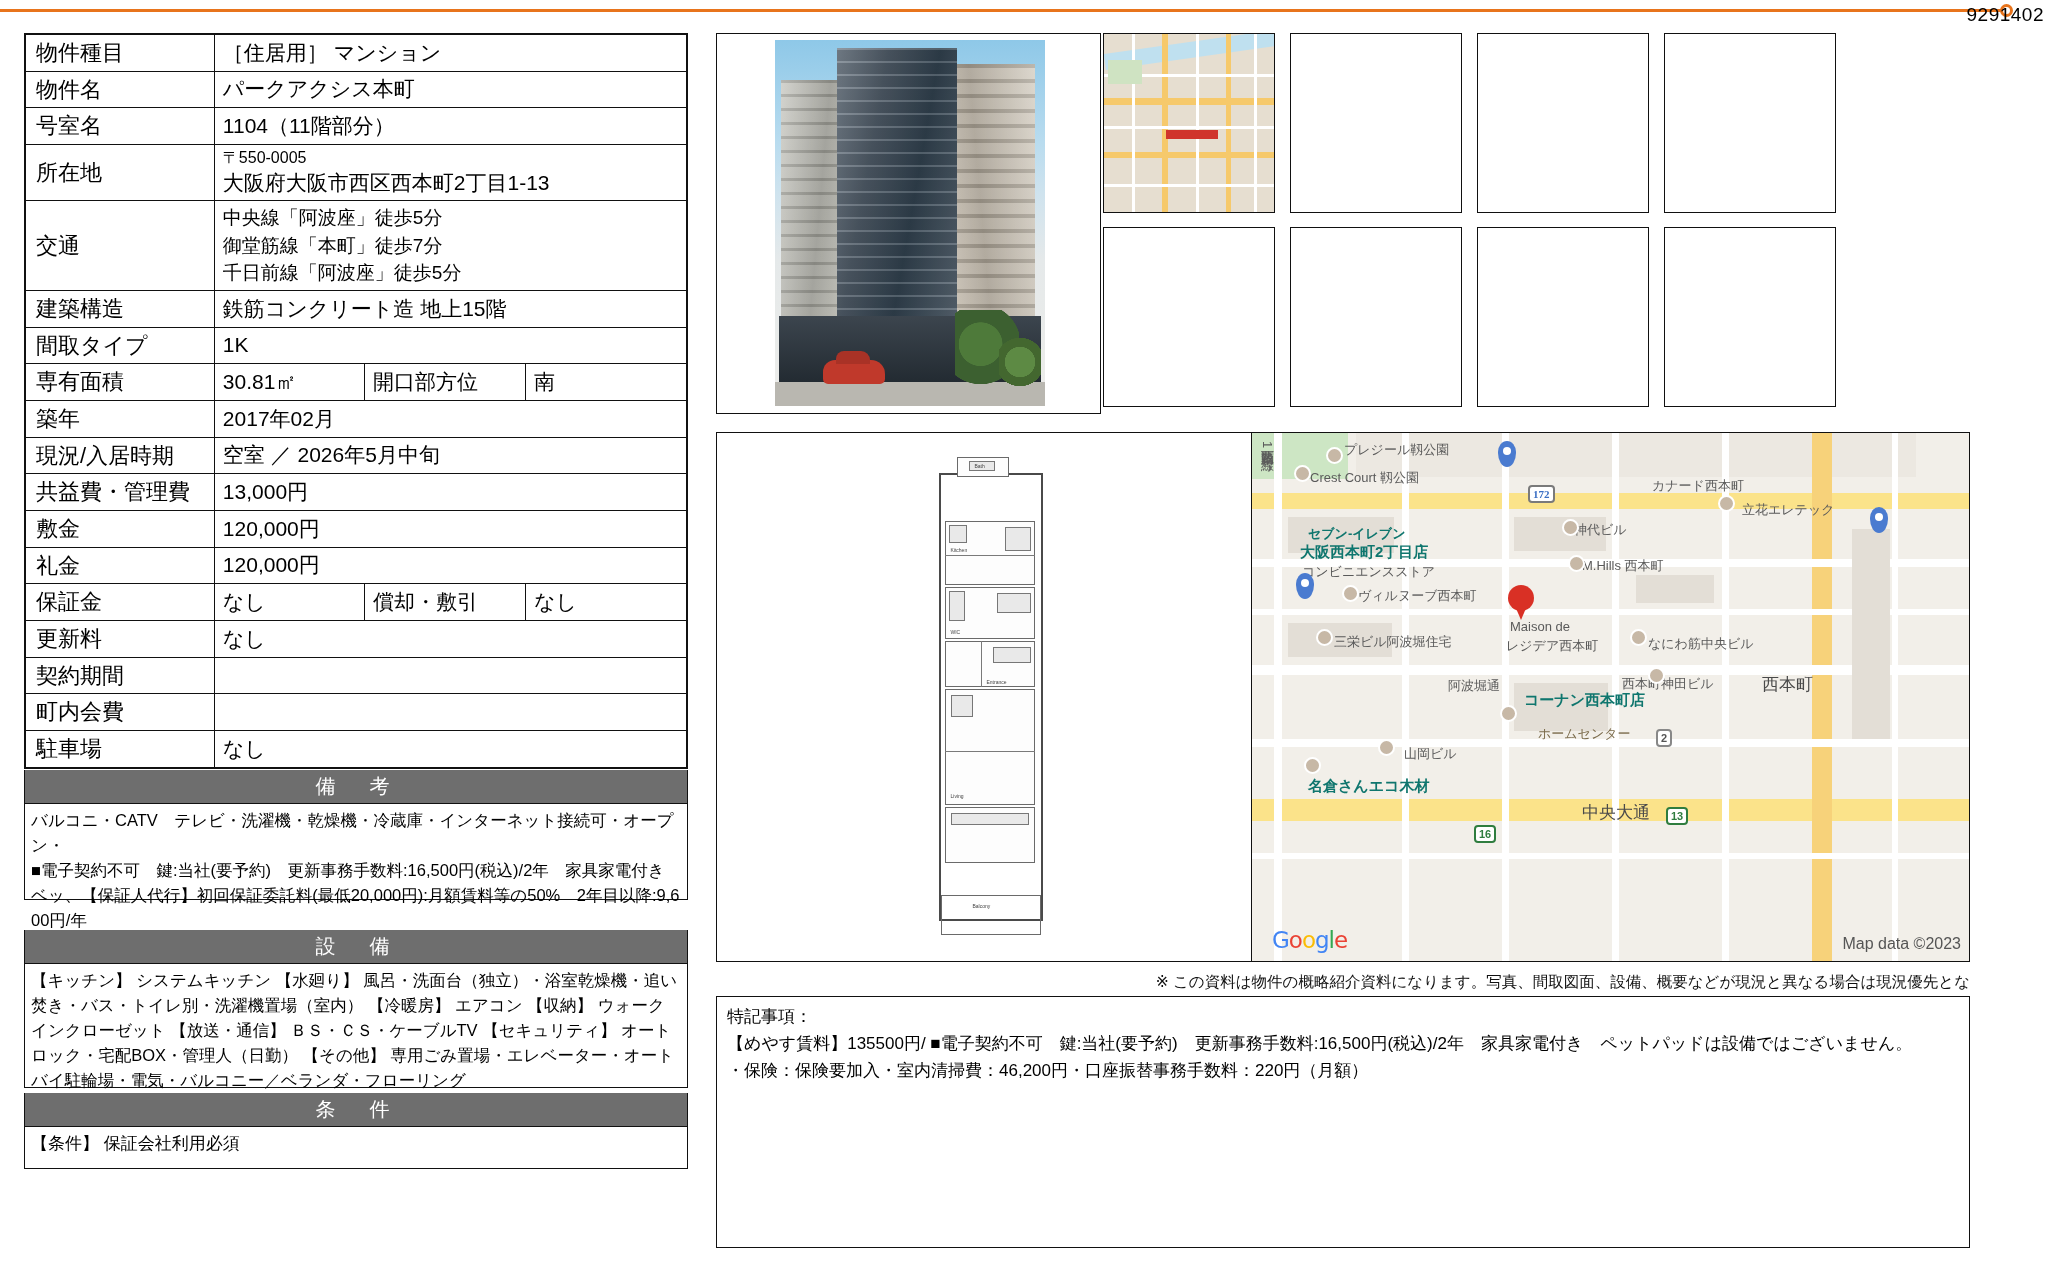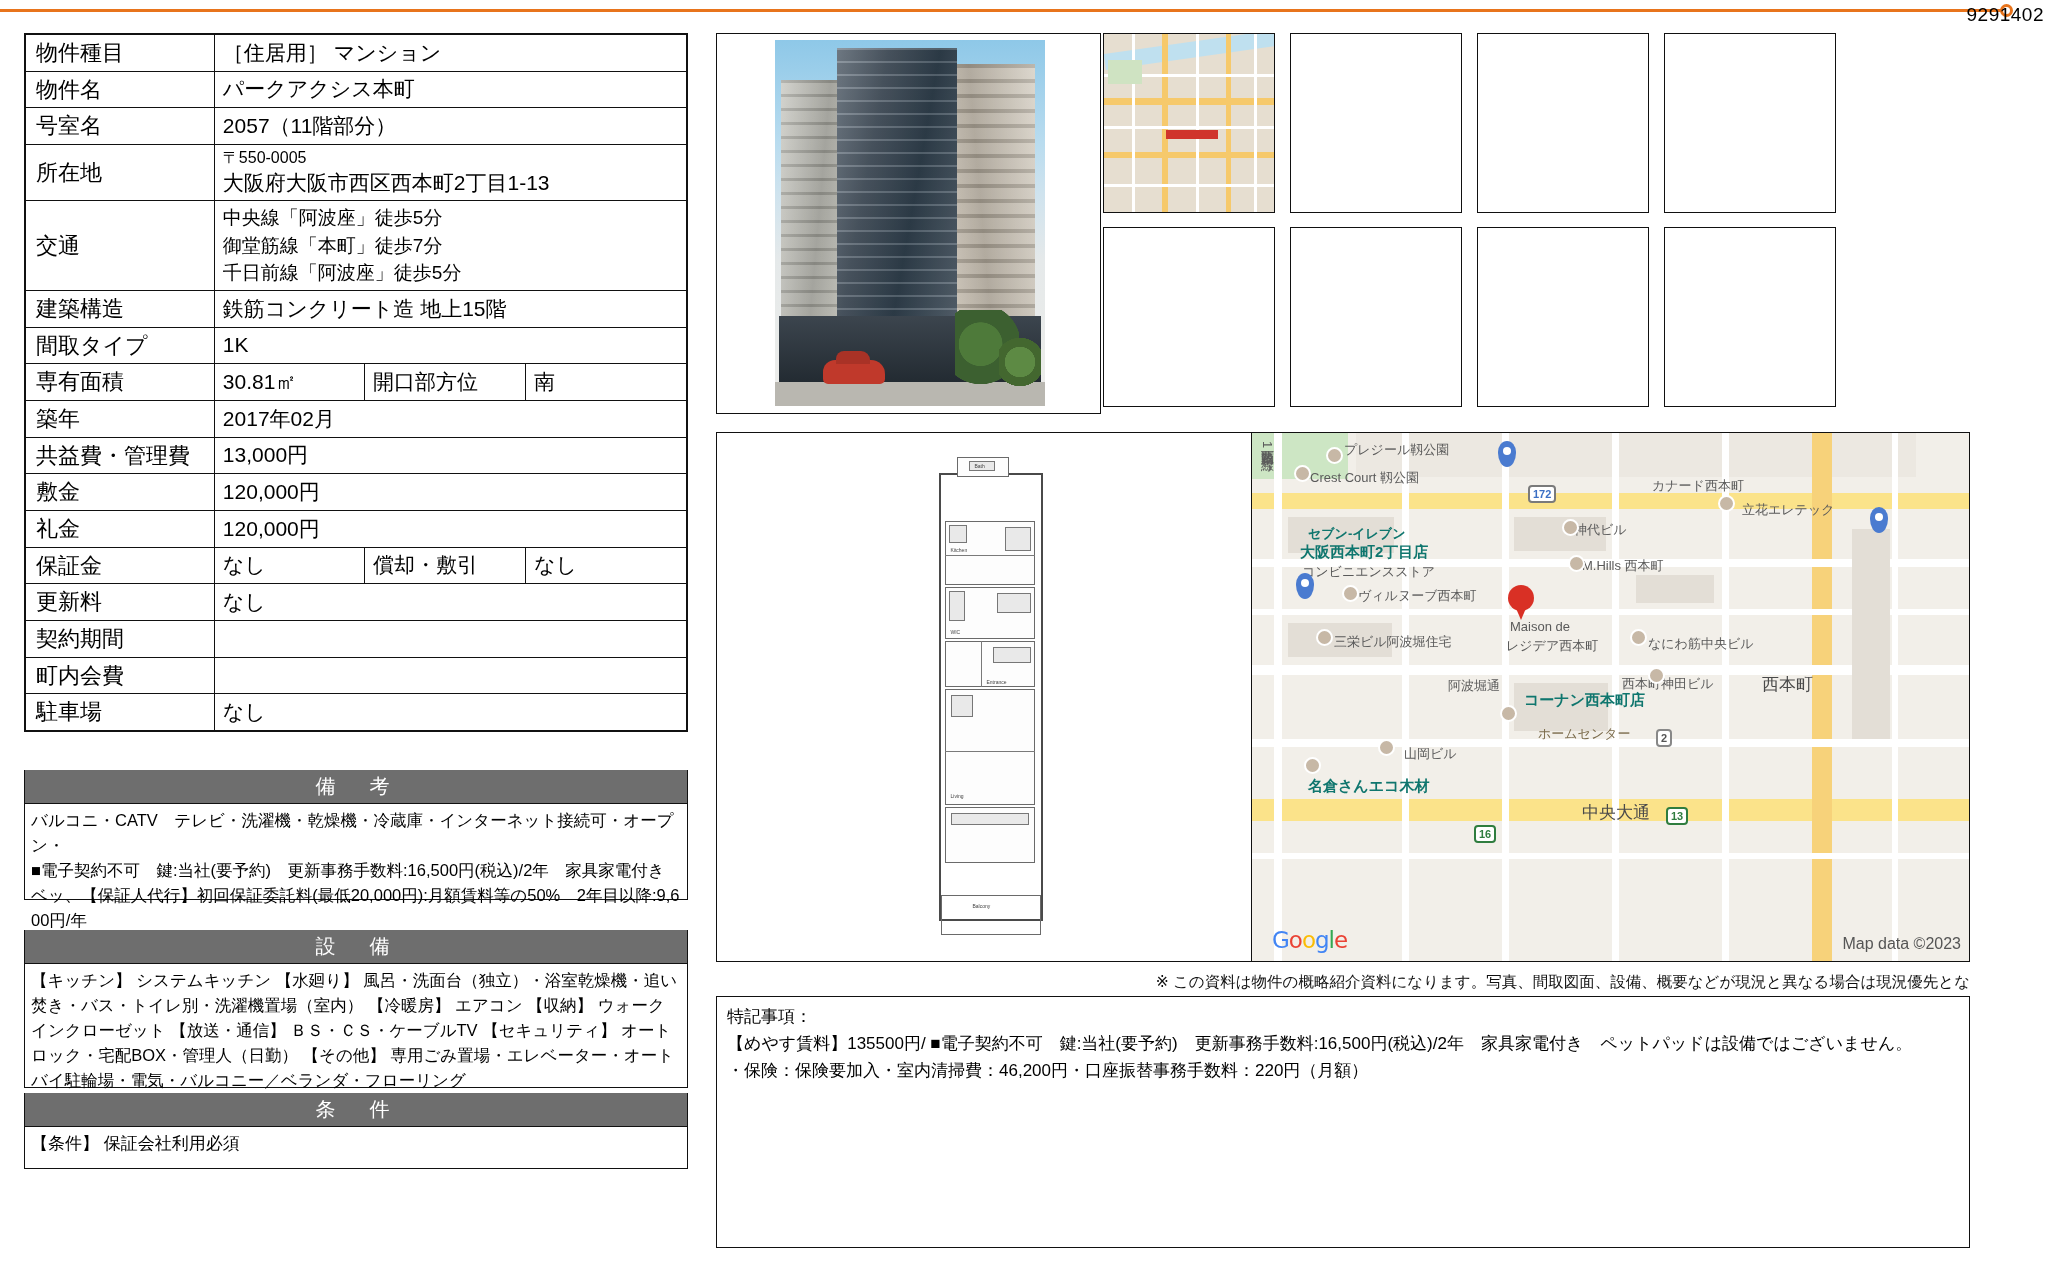--- a/index.html
+++ b/index.html
@@ -335,21 +335,21 @@
         <tr>
       <td class="lbl">物件種目</td>
       <td class="val" colspan="3">［住居用］ マンション</td>
     </tr>
     <tr>
       <td class="lbl">物件名</td>
       <td class="val" colspan="3">パークアクシス本町</td>
     </tr>
     <tr>
       <td class="lbl">号室名</td>
-      <td class="val" colspan="3">2057（11階部分）</td>
+      <td class="val" colspan="3">1104（11階部分）</td>
     </tr>
     <tr>
       <td class="lbl">所在地</td>
       <td colspan="3">
         <span class="zip">〒550-0005</span>
         <span class="addr">大阪府大阪市西区西本町2丁目1-13</span>
       </td>
     </tr>
     <tr>
       <td class="lbl">交通</td>
@@ -369,20 +369,24 @@
     </tr>
     <tr>
       <td class="lbl">専有面積</td>
       <td class="val area-val">30.81㎡</td>
       <td class="sub-lbl">開口部方位</td>
       <td class="val dir-val">南</td>
     </tr>
     <tr>
       <td class="lbl">築年</td>
       <td class="val" colspan="3">2017年02月</td>
+    </tr>
+    <tr>
+      <td class="lbl">現況/入居時期</td>
+      <td class="val" colspan="3">空室 ／ 2026年5月中旬</td>
     </tr>
     <tr>
       <td class="lbl">共益費・管理費</td>
       <td class="val" colspan="3">13,000円</td>
     </tr>
     <tr>
       <td class="lbl">敷金</td>
       <td class="val" colspan="3">120,000円</td>
     </tr>
     <tr>
@@ -570,21 +574,21 @@
   <div class="g-poi" style="left:378px; top:196px;"></div>
   <div class="g-poi" style="left:396px; top:234px;"></div>
   <div class="g-poi" style="left:126px; top:306px;"></div>
   <div class="g-poi" style="left:52px; top:324px;"></div>
   <div class="g-poi" style="left:248px; top:272px;"></div>
 
   <div class="g-pin-blue" style="left:246px; top:8px;"></div>
   <div class="g-pin-blue" style="left:44px; top:140px;"></div>
   <div class="g-pin-blue" style="left:618px; top:74px;"></div>
 
-  <div class="g-shield" style="left:276px; top:52px;">172</div>
+  <div class="g-shield" style="left:276px; top:52px;font-family:Liberation Serif, serif;">172</div>
   <div class="g-shield" style="left:404px; top:296px; color:#555; border-color:#888;">2</div>
   <div class="g-shield gr" style="left:222px; top:392px;">16</div>
   <div class="g-shield gr" style="left:414px; top:374px;">13</div>
 
   <div class="g-marker-red" style="left:256px; top:152px;">
     <div class="head"></div>
     <div class="tip"></div>
   </div>
 
   <div class="g-logo">

